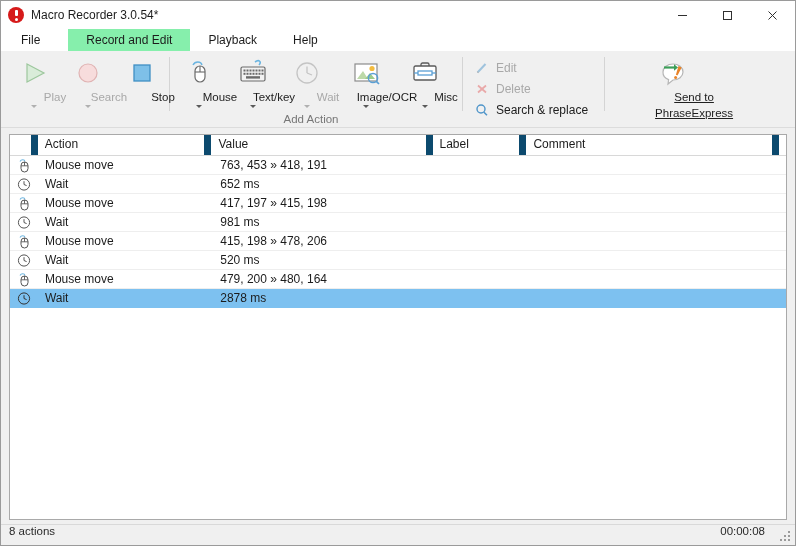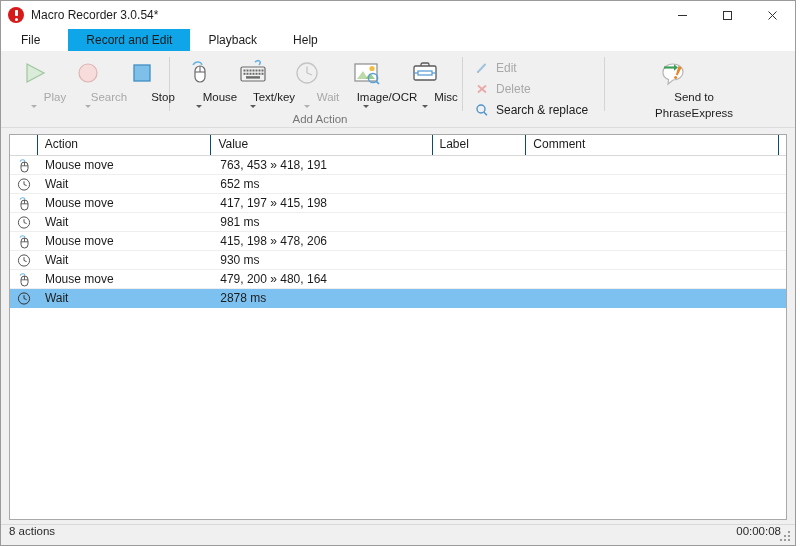--- a/index.html
+++ b/index.html
@@ -101,21 +101,21 @@
     height: 22px;
     line-height: 22px;
     padding: 0 18px;
     font-size: 12px;
     color: #1c1c1c;
     white-space: nowrap;
     background: #ffffff;
   }
   .tab.first { padding-left: 20px; padding-right: 28px; margin-top: 27px; }
   .tab.active {
-    background: #0ea5e9;
+    background: #86efac;
   }
 
   
   .ribbon {
     height: 76px;
     background: #f0f0f0;
     border-bottom: 1px solid #dcdcdc;
     display: flex;
     align-items: stretch;
     flex: 0 0 auto;
@@ -162,21 +162,21 @@
     margin-top: 1px;
     width: 0; height: 0;
     border-left: 3.5px solid transparent;
     border-right: 3.5px solid transparent;
     border-top: 3.5px solid #5a5a5a;
   }
   .caret.dim { border-top-color: #b0b0b0; }
   .group-label {
     position: absolute;
     bottom: 2px;
-    left: 9px;
+    left: 0;
     width: 100%;
     text-align: center;
     font-size: 11.5px;
     color: #777777;
     white-space: nowrap;
   }
 
   
   .cmdlist {
     display: flex;
@@ -225,21 +225,21 @@
     flex: 0 0 auto;
     background: #ffffff;
     border-bottom: 1px solid #d8d8d8;
   }
   .hc {
     font-size: 12px;
     color: #1c1c1c;
     line-height: 19px;
     padding-left: 7px;
     box-sizing: border-box;
-    border-right: 1px solid #0c4a6e;
+    border-right: 7px solid #0c4a6e;
     white-space: nowrap;
     overflow: hidden;
   }
   .hc.c-icon  { width: 28px; padding-left: 0; }
   .hc.c-act   { width: 176px; }
   .hc.c-val   { width: 224px; }
   .hc.c-lab   { width: 95px; }
   .hc.c-com   { width: 256px; }
   .hc.c-end   { flex: 1 1 auto; border-right: none; }
 
@@ -281,21 +281,21 @@
     border-top: 1px solid #d9d9d9;
     display: flex;
     align-items: flex-start;
     position: relative;
     font-size: 11.5px;
     color: #2a2a2a;
   }
   .status-left { margin-left: 8px; white-space: nowrap; }
   .status-right {
     position: absolute;
-    right: 14px;
+    right: 30px;
     white-space: nowrap;
   }
   .grip {
     position: absolute;
     right: 4px;
     bottom: 3px;
     width: 11px;
     height: 11px;
   }
   .grip i {
@@ -488,21 +488,21 @@
             <line x1="9" y1="9.3" x2="12" y2="12.3" stroke="#4f95c9" stroke-width="1.5"></line>
           </svg>
         </span>
         <span>Search &amp; replace</span>
       </div>
     </div>
 
     <div class="rsep" style="margin-left:8px;"></div>
 
     <div class="rgroup" style="padding-left:18px;">
-      <div class="big-btn" style="width:100px;">
+      <div class="big-btn" style="width:100px;text-decoration:underline;">
         <div class="glyph">
           <svg width="34" height="28" viewBox="0 0 34 28">
             <path d="M7 13 a10 8 0 1 1 10 8 l-5 4 0.6 -4.4 A10 8 0 0 1 7 13 z" fill="#ffffff" stroke="#b6b6b6" stroke-width="1.2"></path>
             <line x1="8" y1="8.5" x2="18" y2="8.5" stroke="#3c9e58" stroke-width="2.2"></line>
             <polygon points="18,5.2 22,8.5 18,11.8" fill="#3c9e58"></polygon>
             <path d="M22.5 7 l3.2 1.4 -4.2 8.2 -1.6 -0.8 z" fill="#e8842a"></path>
             <circle cx="19.6" cy="18.6" r="1.5" fill="#e8842a"></circle>
           </svg>
         </div>
         <div class="blabel two-line">Send to</div>
@@ -600,21 +600,21 @@
 
         <div class="row">
           <div class="cell c-icon">
             <svg width="14" height="15" viewBox="0 0 14 15">
                 <circle cx="7" cy="7.5" r="5.6" fill="none" stroke="#555" stroke-width="1"></circle>
                 <line x1="7" y1="7.5" x2="7" y2="4.2" stroke="#555" stroke-width="1"></line>
                 <line x1="7" y1="7.5" x2="9.6" y2="8.6" stroke="#555" stroke-width="1"></line>
               </svg>
           </div>
           <div class="cell c-act">Wait</div>
-          <div class="cell c-val">930 ms</div>
+          <div class="cell c-val">520 ms</div>
           <div class="cell c-lab"></div>
           <div class="cell c-com"></div>
         </div>
 
         <div class="row">
           <div class="cell c-icon">
             <svg width="14" height="15" viewBox="0 0 14 15">
                 <path d="M3 3.5 C4.2 1.2, 7.5 1.2, 8 3.5" fill="none" stroke="#6ab4e0" stroke-width="1.1"></path>
                 <rect x="4" y="4" width="7" height="10" rx="3.5" fill="#fff" stroke="#555" stroke-width="1"></rect>
                 <line x1="7.5" y1="4" x2="7.5" y2="7.8" stroke="#555" stroke-width="0.9"></line>

